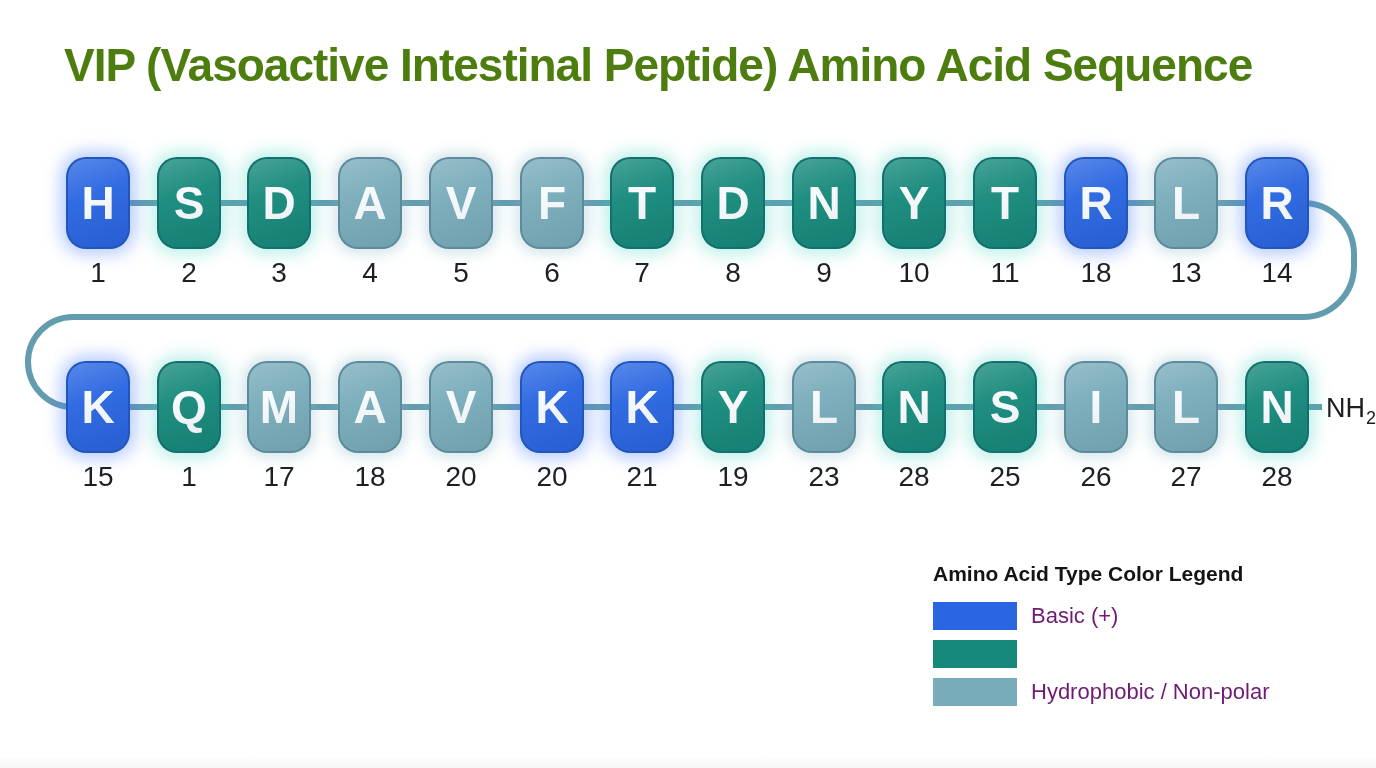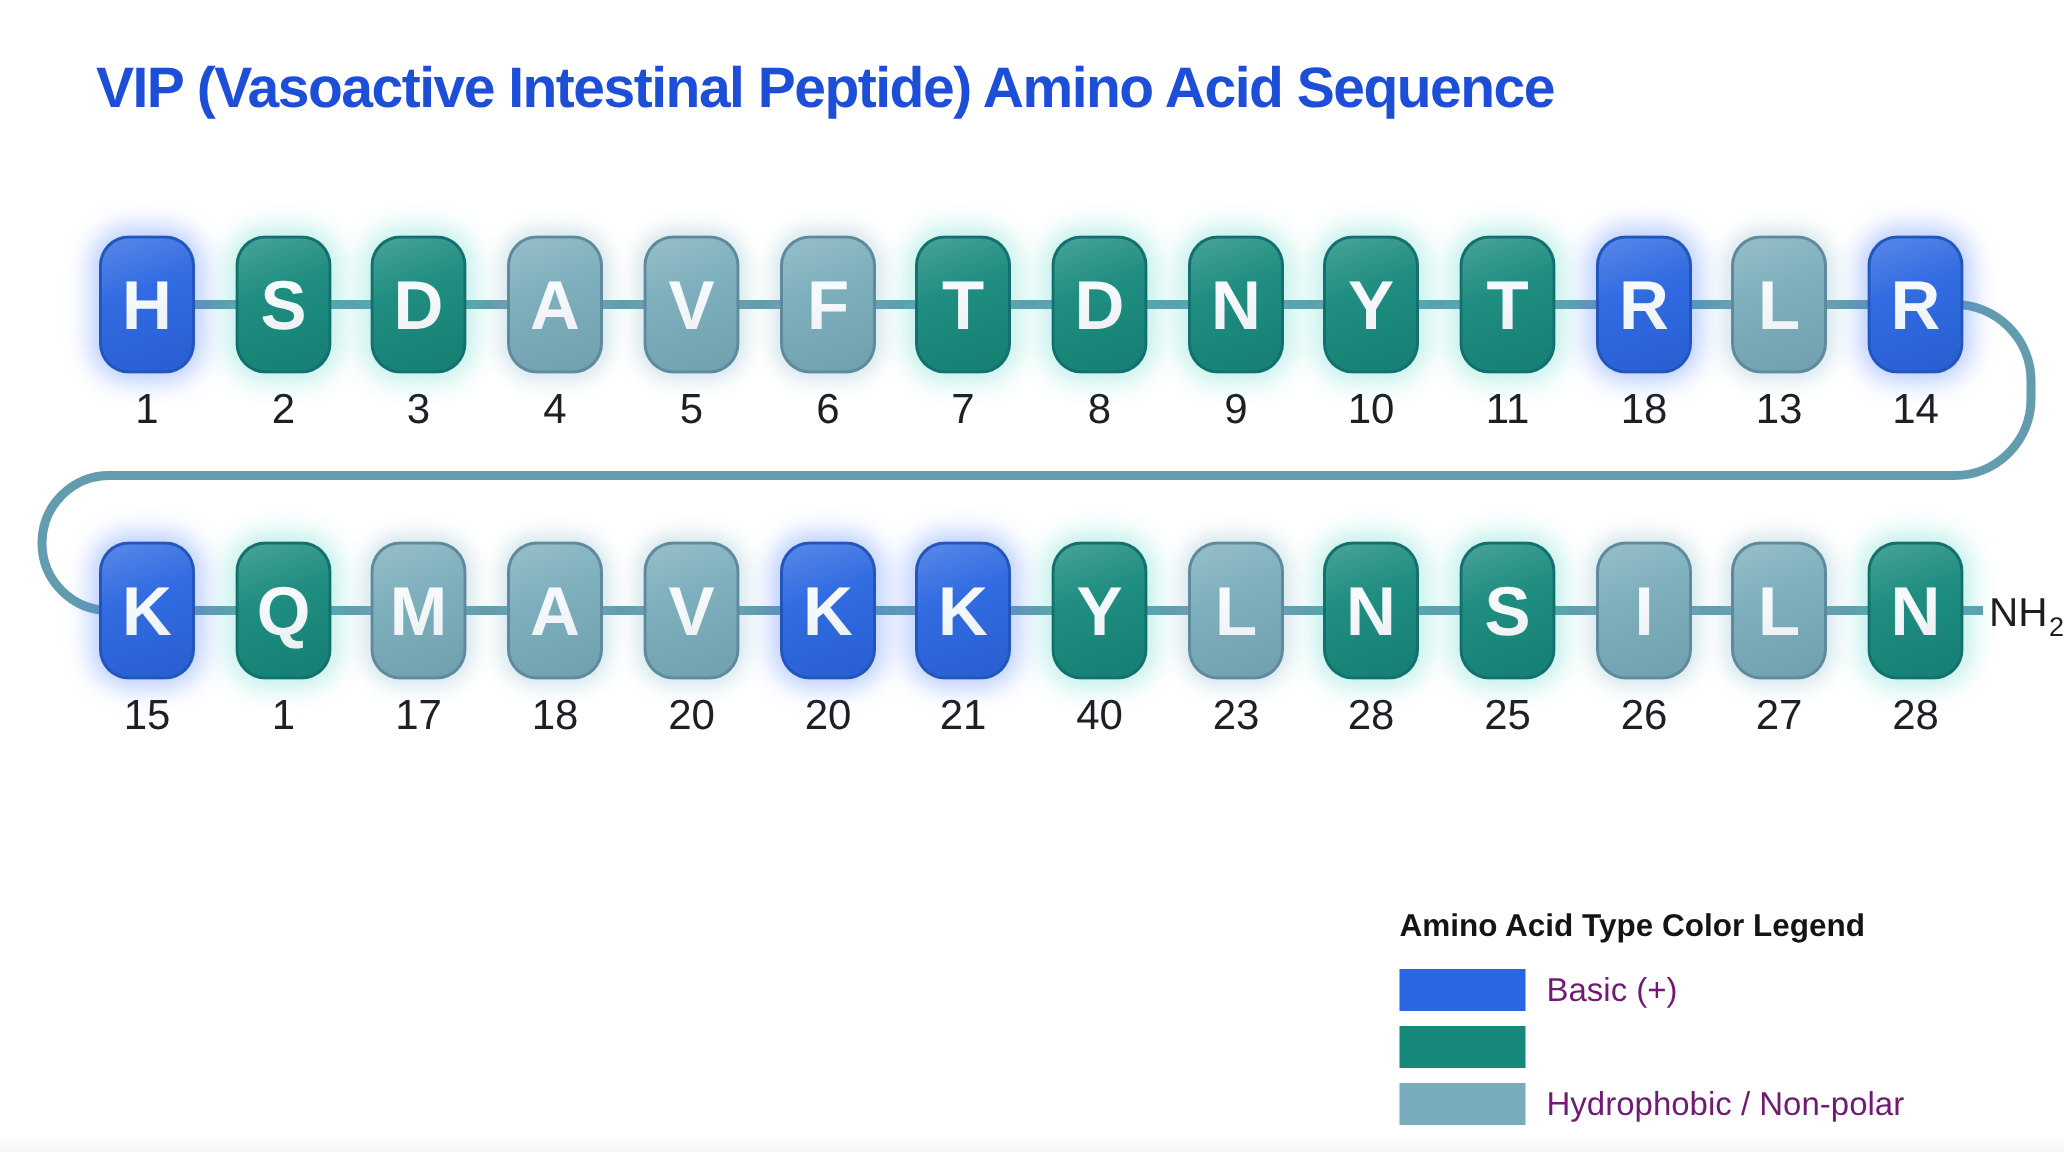--- a/index.html
+++ b/index.html
@@ -15,24 +15,24 @@
     position: relative;
     width: 1376px;
     height: 768px;
     background: #ffffff;
   }
   .title {
     position: absolute;
     left: 64px;
     top: 38px;
     margin: 0;
-    font-size: 38px;
+    font-size: 46px;
     font-weight: 700;
     letter-spacing: -1px;
-    color: #1d4ed8;
+    color: #4d7c0f;
     white-space: nowrap;
   }
   svg.backbone {
     position: absolute;
     left: 0;
     top: 0;
     z-index: 1;
   }
   .residue {
     position: absolute;
@@ -85,21 +85,20 @@
     vertical-align: baseline;
     position: relative;
     top: 7px;
     left: 1px;
   }
   .legend {
     position: absolute;
     left: 933px;
     top: 562px;
     z-index: 2;
-    margin-top: 44px;
   }
   .legend-title {
     font-size: 21px;
     font-weight: 700;
     color: #141418;
     margin-bottom: 16px;
     white-space: nowrap;
   }
   .legend-row {
     display: flex;
@@ -224,21 +223,21 @@
       <div class="residue" style="left: 520px; top: 361px;">
         <div class="box type-basic">K</div>
         <div class="num">20</div>
       </div>
       <div class="residue" style="left: 610px; top: 361px;">
         <div class="box type-basic">K</div>
         <div class="num">21</div>
       </div>
       <div class="residue" style="left: 701px; top: 361px;">
         <div class="box type-polar">Y</div>
-        <div class="num">40</div>
+        <div class="num">19</div>
       </div>
       <div class="residue" style="left: 792px; top: 361px;">
         <div class="box type-hydrophobic">L</div>
         <div class="num">23</div>
       </div>
       <div class="residue" style="left: 882px; top: 361px;">
         <div class="box type-polar">N</div>
         <div class="num">28</div>
       </div>
       <div class="residue" style="left: 973px; top: 361px;">

